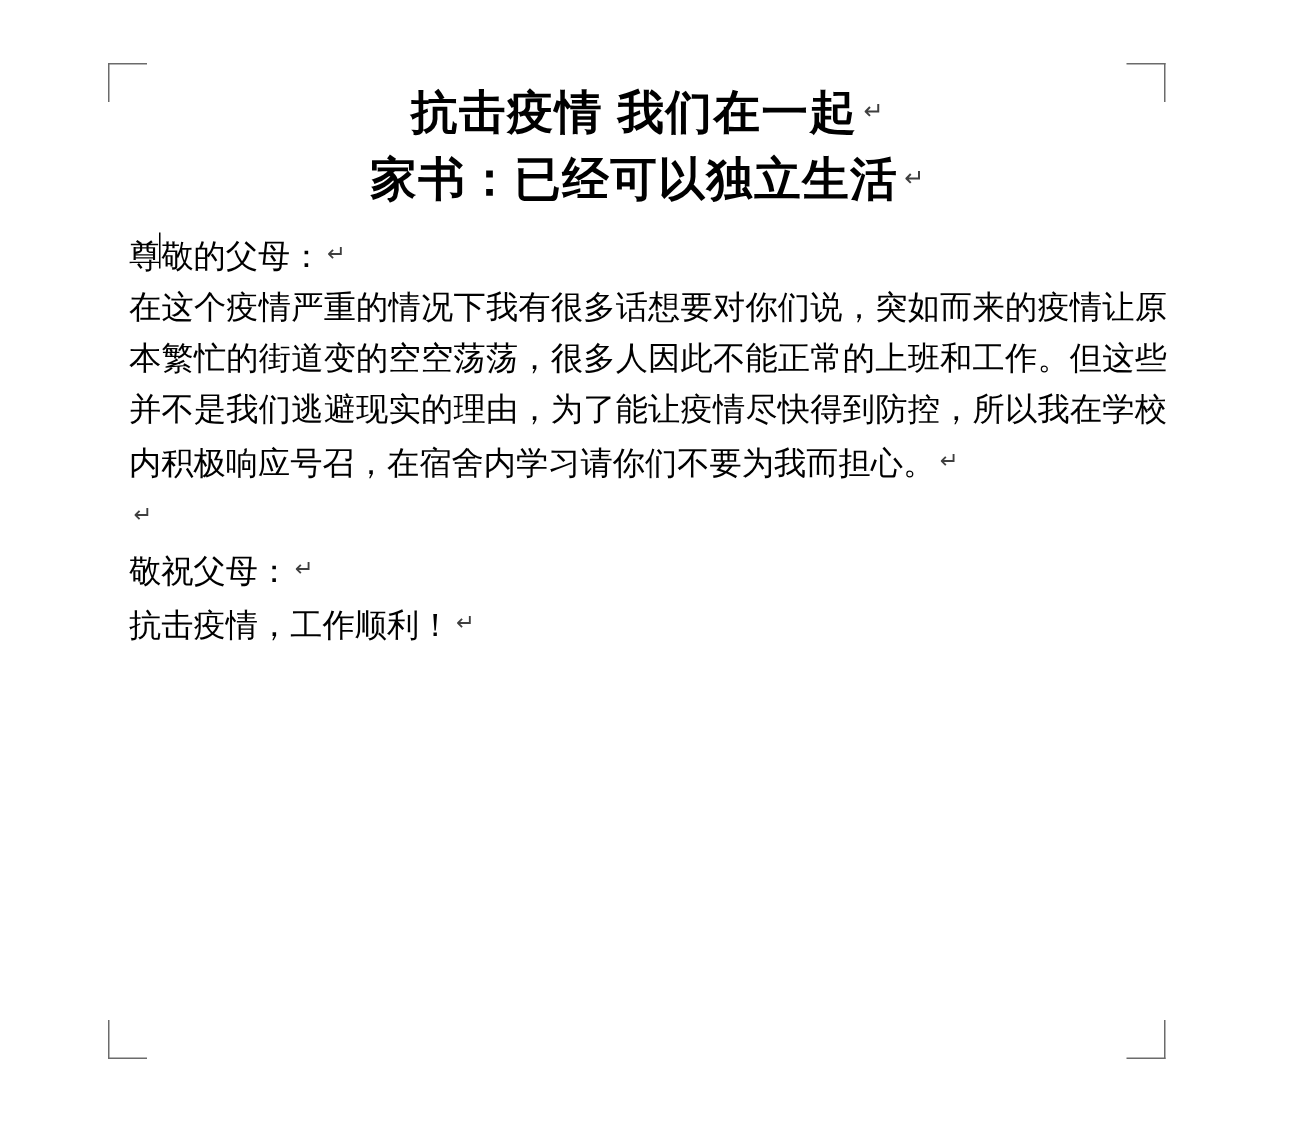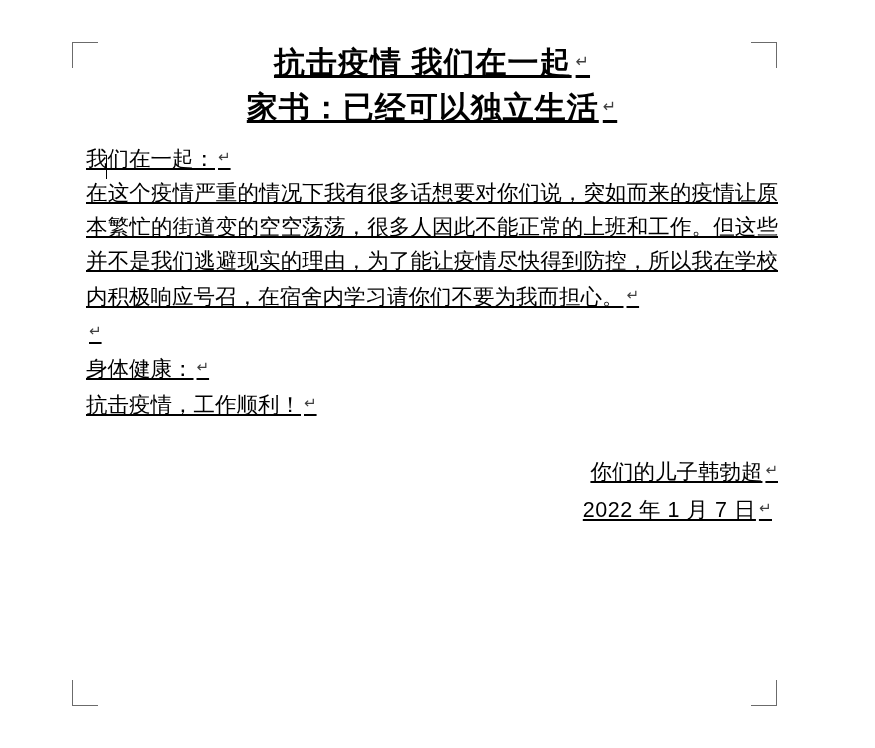--- a/index.html
+++ b/index.html
@@ -40,23 +40,22 @@
   .crop-bl::before { left: 0; bottom: 0; width: 1px; height: 26px; }
   .crop-bl::after  { left: 0; bottom: 0; width: 26px; height: 1px; }
 
   .crop-br { left: 751px; top: 680px; }
   .crop-br::before { right: 0; bottom: 0; width: 1px; height: 26px; }
   .crop-br::after  { right: 0; bottom: 0; width: 26px; height: 1px; }
 
   .doc {
     position: absolute;
     left: 86px;
-    top: 40px;
+    top: 52px;
     width: 692px;
-    text-decoration: underline;
   }
 
   .title-block {
     text-align: center;
     font-weight: bold;
     font-size: 31px;
     line-height: 44px;
     letter-spacing: 1px;
   }
   .title-line {
@@ -126,27 +125,23 @@
   <div class="title-block">
     <div class="title-line">
       <span>抗击疫情 我们在一起</span><span class="pilcrow">↵</span>
     </div>
     <div class="title-line">
       <span>家书：已经可以独立生活</span><span class="pilcrow">↵</span>
     </div>
   </div>
 
   <div class="body-block">
-    <p class="para"><span>我们在一起：</span><span class="pilcrow">↵</span></p>
+    <p class="para"><span>尊敬的父母：</span><span class="pilcrow">↵</span></p>
     <p class="para"><span>在这个疫情严重的情况下我有很多话想要对你们说，突如而来的疫情让原本繁忙的街道变的空空荡荡，很多人因此不能正常的上班和工作。但这些并不是我们逃避现实的理由，为了能让疫情尽快得到防控，所以我在学校内积极响应号召，在宿舍内学习请你们不要为我而担心。</span><span class="pilcrow">↵</span></p>
     <p class="para"><span></span><span class="pilcrow">↵</span></p>
-    <p class="para"><span>身体健康：</span><span class="pilcrow">↵</span></p>
+    <p class="para"><span>敬祝父母：</span><span class="pilcrow">↵</span></p>
     <p class="para"><span>抗击疫情，工作顺利！</span><span class="pilcrow">↵</span></p>
   </div>
 
-  <div class="sign-block">
-    <div class="sign-line"><span>你们的儿子韩勃超</span><span class="pilcrow">↵</span></div>
-    <div class="sign-line date"><span>2022 年 1 月 7 日</span><span class="pilcrow">↵</span></div>
-  </div>
 
 </div>
 
 <div class="caret"></div>
 
 </body></html>

